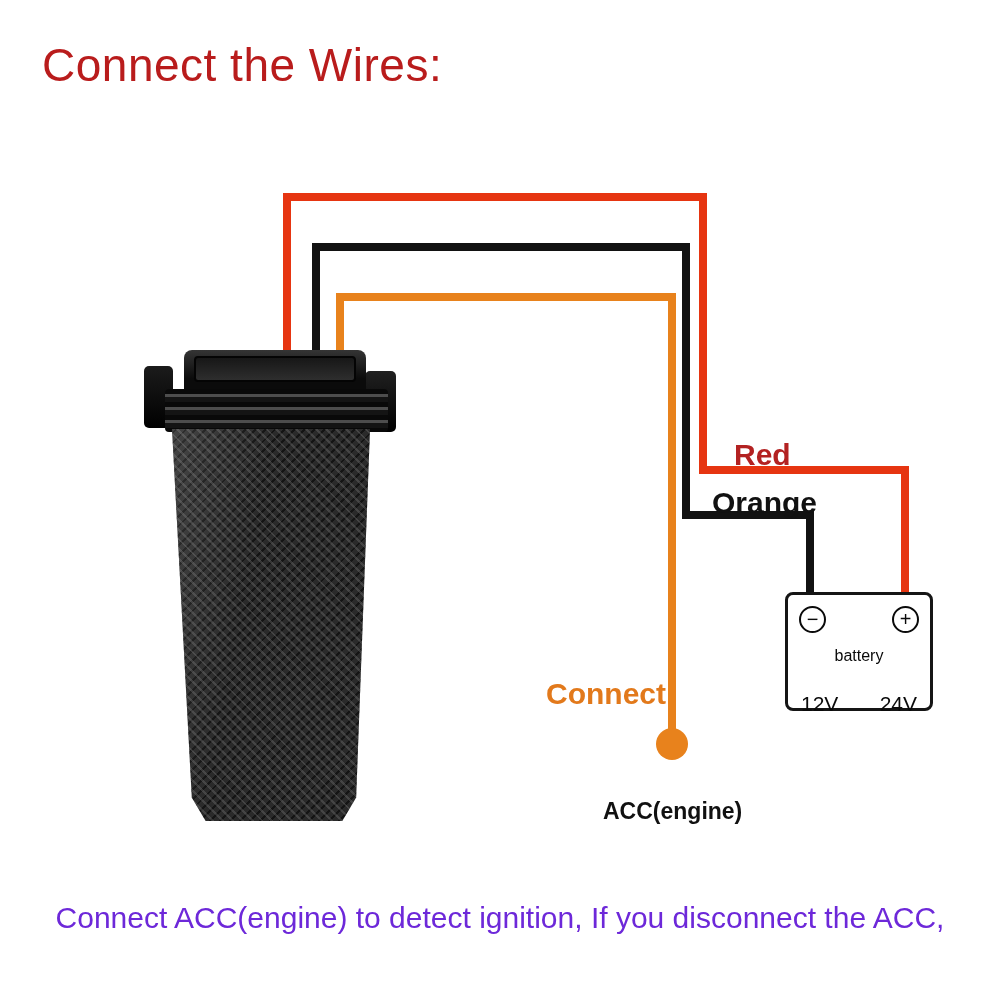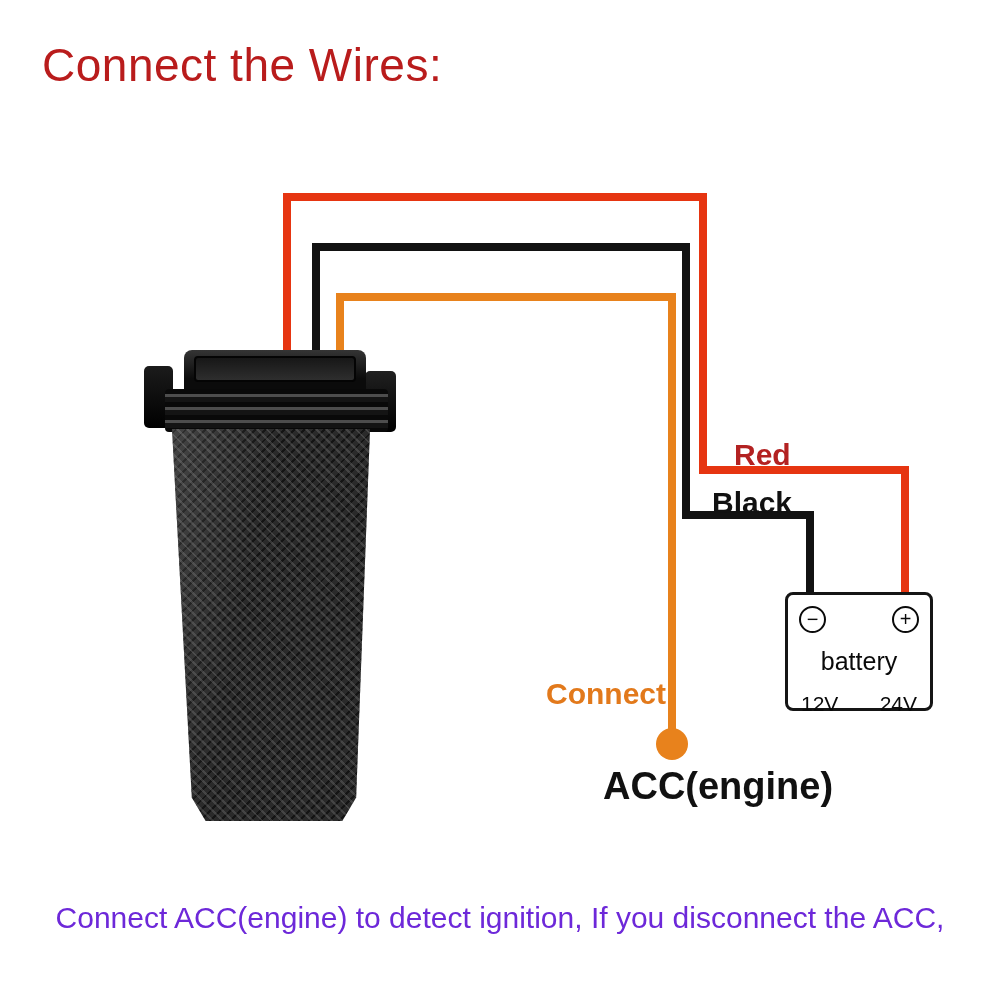--- a/index.html
+++ b/index.html
@@ -25,28 +25,28 @@
       repeating-linear-gradient(45deg, rgba(130,130,130,.30) 0 2px, rgba(0,0,0,0) 2px 7px),
       repeating-linear-gradient(-45deg, rgba(0,0,0,.45) 0 2px, rgba(70,70,70,.18) 2px 7px);
     clip-path: polygon(0 0, 100% 0, 93% 94%, 86% 100%, 17% 100%, 10% 94%);
   }
 
   
   .wire-label { position:absolute; font-weight:700; font-size:30px; }
   .label-red    { left:734px; top:438px; }
   .label-black  { left:712px; top:486px; }
   .label-orange { left:546px; top:677px; }
-  .label-acc    { left:603px; top:765px; font-size:38px; }
+  .label-acc    { left:603px; top:798px; font-size:23px; }
 
   
   .battery { position:absolute; left:785px; top:592px; width:148px; height:119px; border:3px solid #151515; border-radius:8px; background:#fff; }
   .terminal { position:absolute; top:11px; width:27px; height:27px; border:2px solid #0a0a0a; border-radius:50%; display:flex; align-items:center; justify-content:center; font-size:20px; color:#0a0a0a; }
   .terminal.minus { left:11px; }
   .terminal.plus  { right:11px; }
-  .battery-name { position:absolute; top:52px; left:0; width:100%; text-align:center; font-size:25px; color:#0a0a0a; }
+  .battery-name { position:absolute; top:52px; left:0; width:100%; text-align:center; font-size:16px; color:#0a0a0a; }
   .voltages { position:absolute; top:81px; left:0; width:100%; display:flex; justify-content:space-between; padding:0 13px; font-size:21px; color:#0a0a0a;margin-top:16px; }
 
   
   .footer { position:absolute; left:0; top:893px; width:100%; text-align:center; font-size:30px; line-height:50px; }
 </style>
 </head>
 <body>
 
 <div class="canvas">
 
@@ -63,21 +63,21 @@
     <div class="device-ear-left"></div>
     <div class="device-ear-right"></div>
     <div class="device-cap">
       <div class="device-cap-inner"></div>
     </div>
     <div class="device-collar"></div>
     <div class="device-body"></div>
   </div>
 
   <div class="wire-label label-red" style="color: rgb(179, 34, 34); text-align: center;">Red</div>
-  <div class="wire-label label-black" style="color: rgb(17, 17, 17);">Black</div>
+  <div class="wire-label label-black" style="color: rgb(17, 17, 17);">Orange</div>
   <div class="wire-label label-orange" style="color: rgb(226, 121, 27);">Connect</div>
   <div class="wire-label label-acc" style="color: rgb(17, 17, 17);">ACC(engine)</div>
 
   <div class="battery">
     <div class="terminal minus">
       <span>−</span>
     </div>
     <div class="terminal plus">
       <span>+</span>
     </div>

